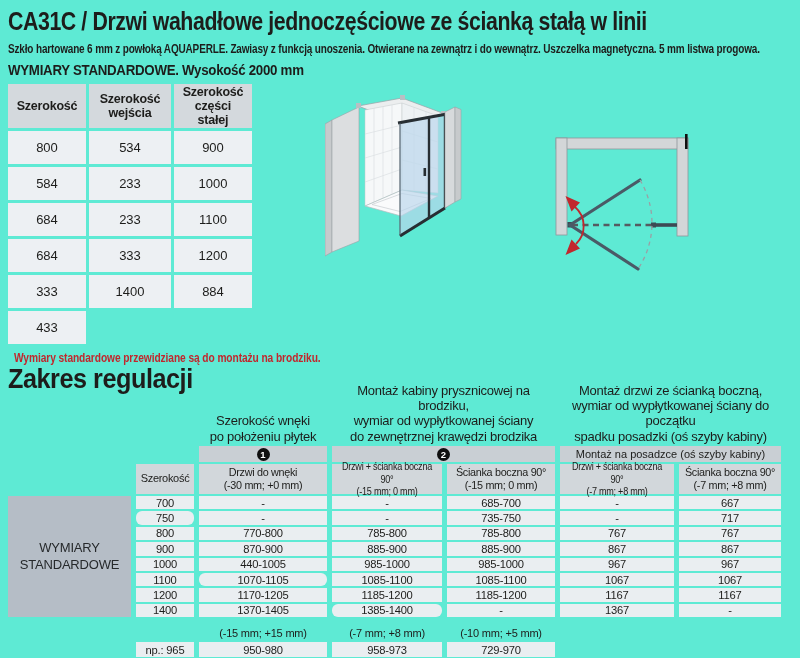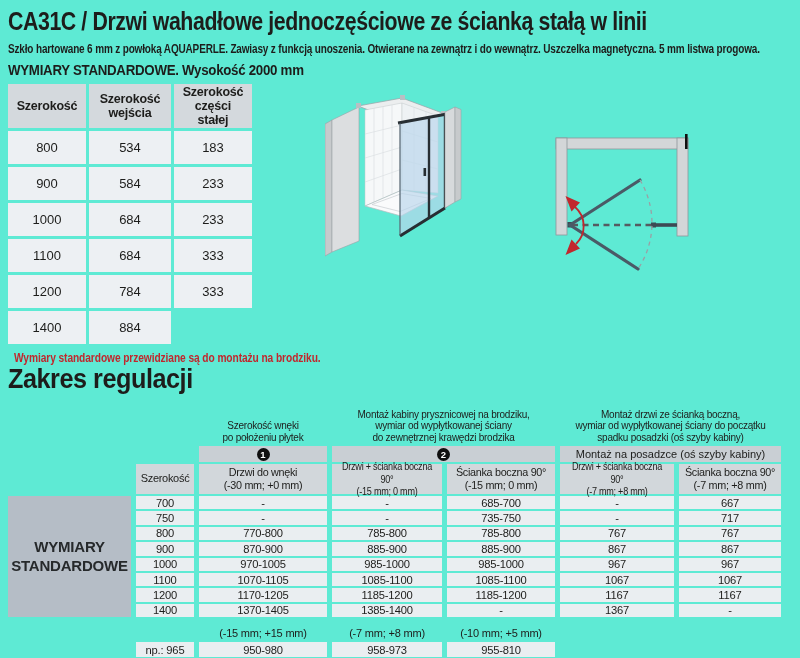--- a/index.html
+++ b/index.html
@@ -26,25 +26,25 @@
   .cell{display:flex;align-items:center;justify-content:center;text-align:center;}
   .t1 .hd{background:#d4d9dd;font-weight:bold;font-size:12.5px;line-height:1.12;letter-spacing:-.2px;}
   .t1 .vl{background:#edf0f3;font-size:13px;}
 
   
   .t2{left:8px;top:400px;display:grid;
       grid-template-columns:123px 58px 128px 110px 108px 114px 102px;
       grid-template-rows:44px 16px 30px repeat(8,13.4px) 5px 14px 15px;
       column-gap:5px;row-gap:2px;font-size:11px;}
   .t2 .gt{display:flex;flex-direction:column;justify-content:flex-end;align-items:center;
-          text-align:center;font-size:10px;line-height:1.18;letter-spacing:-.25px;}
+          text-align:center;font-size:13px;line-height:1.18;letter-spacing:-.25px;}
   .t2 .band{background:#c9cfd4;}
   .t2 .hd{background:#d2d7db;font-size:10.8px;line-height:1.2;letter-spacing:-.3px;}
   .t2 .vl{background:#eaeef1;font-size:11.2px;letter-spacing:-.2px;}
-  .t2 .blk{background:#b5bdc6;font-size:15px;line-height:1.25;letter-spacing:-.2px;color:#26292b;font-weight:bold;}
+  .t2 .blk{background:#b5bdc6;font-size:13px;line-height:1.25;letter-spacing:-.2px;color:#26292b;}
   .t2 .plain{background:transparent;font-size:11px;letter-spacing:-.2px;}
   .sq{transform:scaleX(.84);transform-origin:center;display:inline-block;white-space:pre-line;}
   .badge{width:13px;height:13px;border-radius:50%;background:#101010;color:#fff;
          font-size:9.5px;line-height:13px;text-align:center;font-weight:bold;display:inline-block;}
   svg{display:block;}
 </style>
 </head>
 <body>
 
 <div class="page">
@@ -55,35 +55,34 @@
 
   <div class="abs t1">
     <div class="cell hd pre">Szerokość</div>
     <div class="cell hd pre">Szerokość
 wejścia</div>
     <div class="cell hd pre">Szerokość
 części
 stałej</div>
     <div class="cell vl">800</div>
     <div class="cell vl">534</div>
-    <div class="cell vl">183</div>
     <div class="cell vl">900</div>
     <div class="cell vl">584</div>
     <div class="cell vl">233</div>
     <div class="cell vl">1000</div>
     <div class="cell vl">684</div>
     <div class="cell vl">233</div>
     <div class="cell vl">1100</div>
     <div class="cell vl">684</div>
     <div class="cell vl">333</div>
     <div class="cell vl">1200</div>
-    <div class="cell vl">784</div>
     <div class="cell vl">333</div>
     <div class="cell vl">1400</div>
     <div class="cell vl">884</div>
+    <div class="cell vl">433</div>
   </div>
 
   <div class="abs" style="left:325px;top:90px;">
     <svg width="138" height="186" viewBox="0 0 138 186">
 
       <polygon points="0,34 7,30 7,162 0,166" fill="#c7cacc" stroke="#9ba1a6" stroke-width="0.6"></polygon>
       <polygon points="7,30 34,17 34,151 7,162" fill="#dcdee0" stroke="#9ba1a6" stroke-width="0.6"></polygon>
 
       <polygon points="33,16 77,8 120,24 75,32" fill="#eceeef" stroke="#9ba1a6" stroke-width="0.7"></polygon>
       <rect x="31" y="13" width="5" height="5" fill="#b9bfc3"></rect>
@@ -182,67 +181,67 @@
 
     <div class="cell blk pre" style="grid-row:4/12;grid-column:1;">WYMIARY
 STANDARDOWE</div>
 
     <div class="cell vl" style="grid-row:4;grid-column:2;">700</div>
     <div class="cell vl" style="grid-row:4;grid-column:3;">-</div>
     <div class="cell vl" style="grid-row:4;grid-column:4;">-</div>
     <div class="cell vl" style="grid-row:4;grid-column:5;">685-700</div>
     <div class="cell vl" style="grid-row:4;grid-column:6;">-</div>
     <div class="cell vl" style="grid-row:4;grid-column:7;">667</div>
-    <div class="cell vl" style="grid-row:5;grid-column:2;">750</div>
+    <div class="cell vl" style="grid-row:5;grid-column:2;border-radius:6px;">750</div>
     <div class="cell vl" style="grid-row:5;grid-column:3;">-</div>
     <div class="cell vl" style="grid-row:5;grid-column:4;">-</div>
     <div class="cell vl" style="grid-row:5;grid-column:5;">735-750</div>
     <div class="cell vl" style="grid-row:5;grid-column:6;">-</div>
     <div class="cell vl" style="grid-row:5;grid-column:7;">717</div>
     <div class="cell vl" style="grid-row:6;grid-column:2;">800</div>
     <div class="cell vl" style="grid-row:6;grid-column:3;">770-800</div>
     <div class="cell vl" style="grid-row:6;grid-column:4;">785-800</div>
     <div class="cell vl" style="grid-row:6;grid-column:5;">785-800</div>
     <div class="cell vl" style="grid-row:6;grid-column:6;">767</div>
     <div class="cell vl" style="grid-row:6;grid-column:7;">767</div>
     <div class="cell vl" style="grid-row:7;grid-column:2;">900</div>
     <div class="cell vl" style="grid-row:7;grid-column:3;">870-900</div>
     <div class="cell vl" style="grid-row:7;grid-column:4;">885-900</div>
     <div class="cell vl" style="grid-row:7;grid-column:5;">885-900</div>
     <div class="cell vl" style="grid-row:7;grid-column:6;">867</div>
     <div class="cell vl" style="grid-row:7;grid-column:7;">867</div>
     <div class="cell vl" style="grid-row:8;grid-column:2;">1000</div>
-    <div class="cell vl" style="grid-row:8;grid-column:3;">970-1005</div>
+    <div class="cell vl" style="grid-row:8;grid-column:3;">440-1005</div>
     <div class="cell vl" style="grid-row:8;grid-column:4;">985-1000</div>
     <div class="cell vl" style="grid-row:8;grid-column:5;">985-1000</div>
     <div class="cell vl" style="grid-row:8;grid-column:6;">967</div>
     <div class="cell vl" style="grid-row:8;grid-column:7;">967</div>
     <div class="cell vl" style="grid-row:9;grid-column:2;">1100</div>
-    <div class="cell vl" style="grid-row:9;grid-column:3;">1070-1105</div>
+    <div class="cell vl" style="grid-row:9;grid-column:3;border-radius:6px;">1070-1105</div>
     <div class="cell vl" style="grid-row:9;grid-column:4;">1085-1100</div>
     <div class="cell vl" style="grid-row:9;grid-column:5;">1085-1100</div>
     <div class="cell vl" style="grid-row:9;grid-column:6;">1067</div>
     <div class="cell vl" style="grid-row:9;grid-column:7;">1067</div>
     <div class="cell vl" style="grid-row:10;grid-column:2;">1200</div>
     <div class="cell vl" style="grid-row:10;grid-column:3;">1170-1205</div>
     <div class="cell vl" style="grid-row:10;grid-column:4;">1185-1200</div>
     <div class="cell vl" style="grid-row:10;grid-column:5;">1185-1200</div>
     <div class="cell vl" style="grid-row:10;grid-column:6;">1167</div>
     <div class="cell vl" style="grid-row:10;grid-column:7;">1167</div>
     <div class="cell vl" style="grid-row:11;grid-column:2;">1400</div>
     <div class="cell vl" style="grid-row:11;grid-column:3;">1370-1405</div>
-    <div class="cell vl" style="grid-row:11;grid-column:4;">1385-1400</div>
+    <div class="cell vl" style="grid-row:11;grid-column:4;border-radius:6px;">1385-1400</div>
     <div class="cell vl" style="grid-row:11;grid-column:5;">-</div>
     <div class="cell vl" style="grid-row:11;grid-column:6;">1367</div>
     <div class="cell vl" style="grid-row:11;grid-column:7;">-</div>
 
     <div class="cell plain" style="grid-row:13;grid-column:3;text-align:right;">(-15 mm; +15 mm)</div>
     <div class="cell plain" style="grid-row:13;grid-column:4;">(-7 mm; +8 mm)</div>
     <div class="cell plain" style="grid-row:13;grid-column:5;">(-10 mm; +5 mm)</div>
 
     <div class="cell blk" style="grid-row:14;grid-column:1;margin-top:36px;">WYMIARY SPECJALNE</div>
     <div class="cell vl" style="grid-row:14;grid-column:2;">np.: 965</div>
     <div class="cell vl" style="grid-row:14;grid-column:3;">950-980</div>
     <div class="cell vl" style="grid-row:14;grid-column:4;">958-973</div>
-    <div class="cell vl" style="grid-row:14;grid-column:5;">955-810</div>
+    <div class="cell vl" style="grid-row:14;grid-column:5;">729-970</div>
   </div>
 
 </div>
 
 </body></html>

